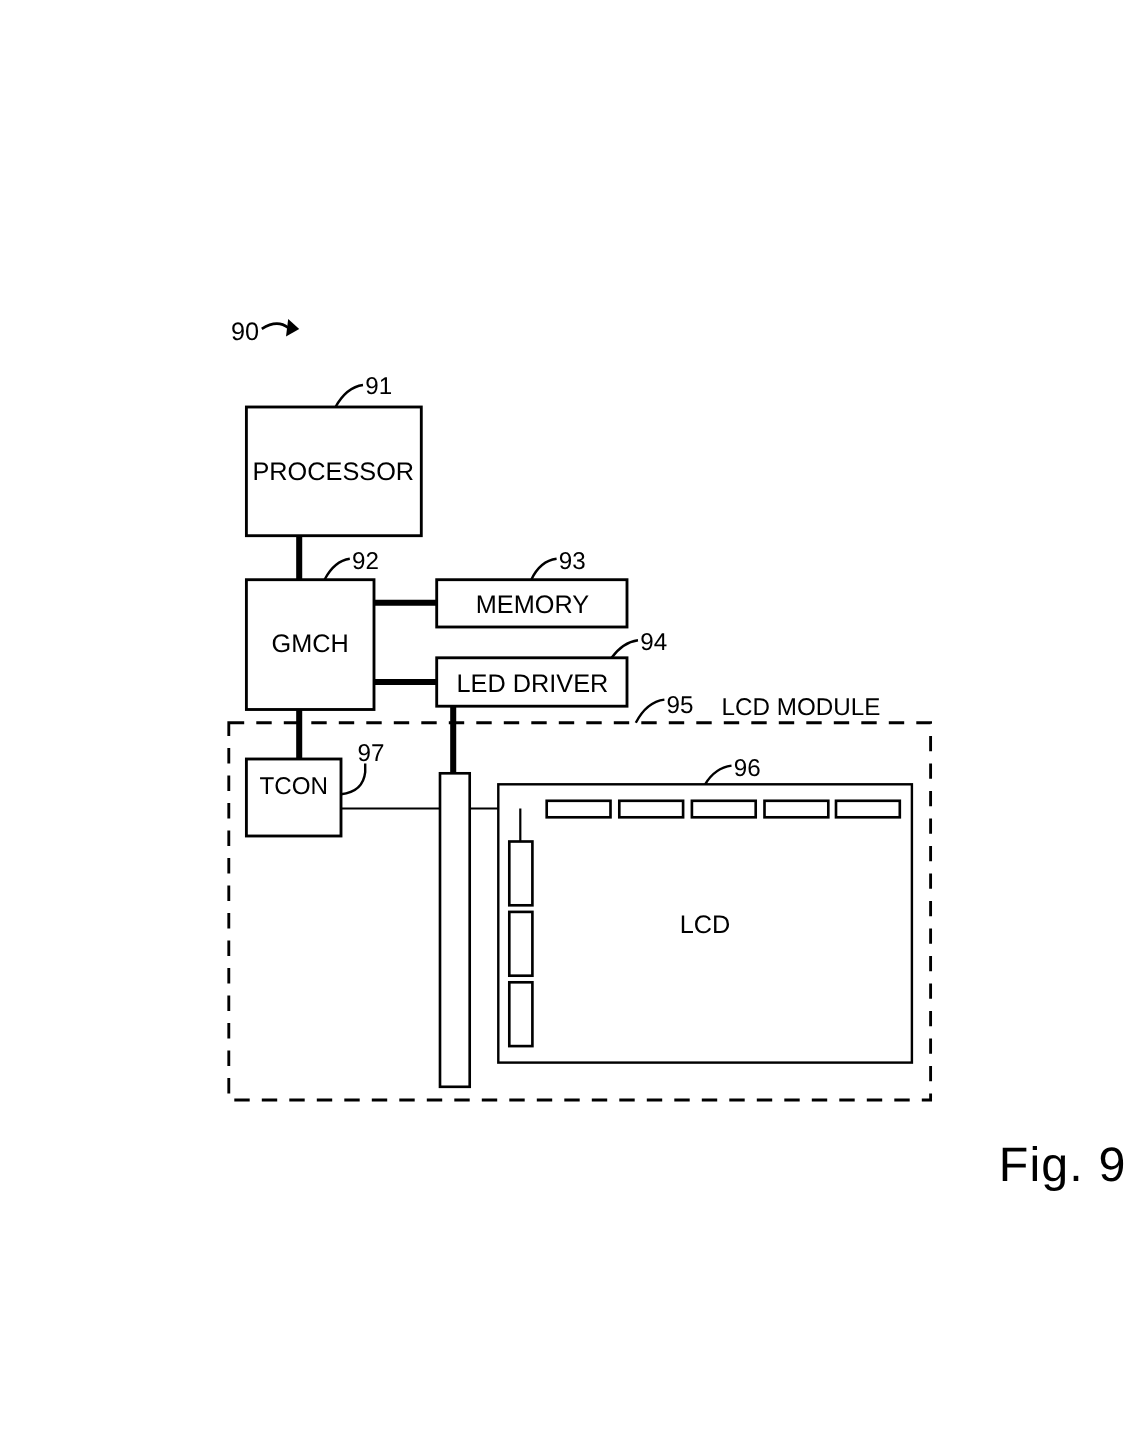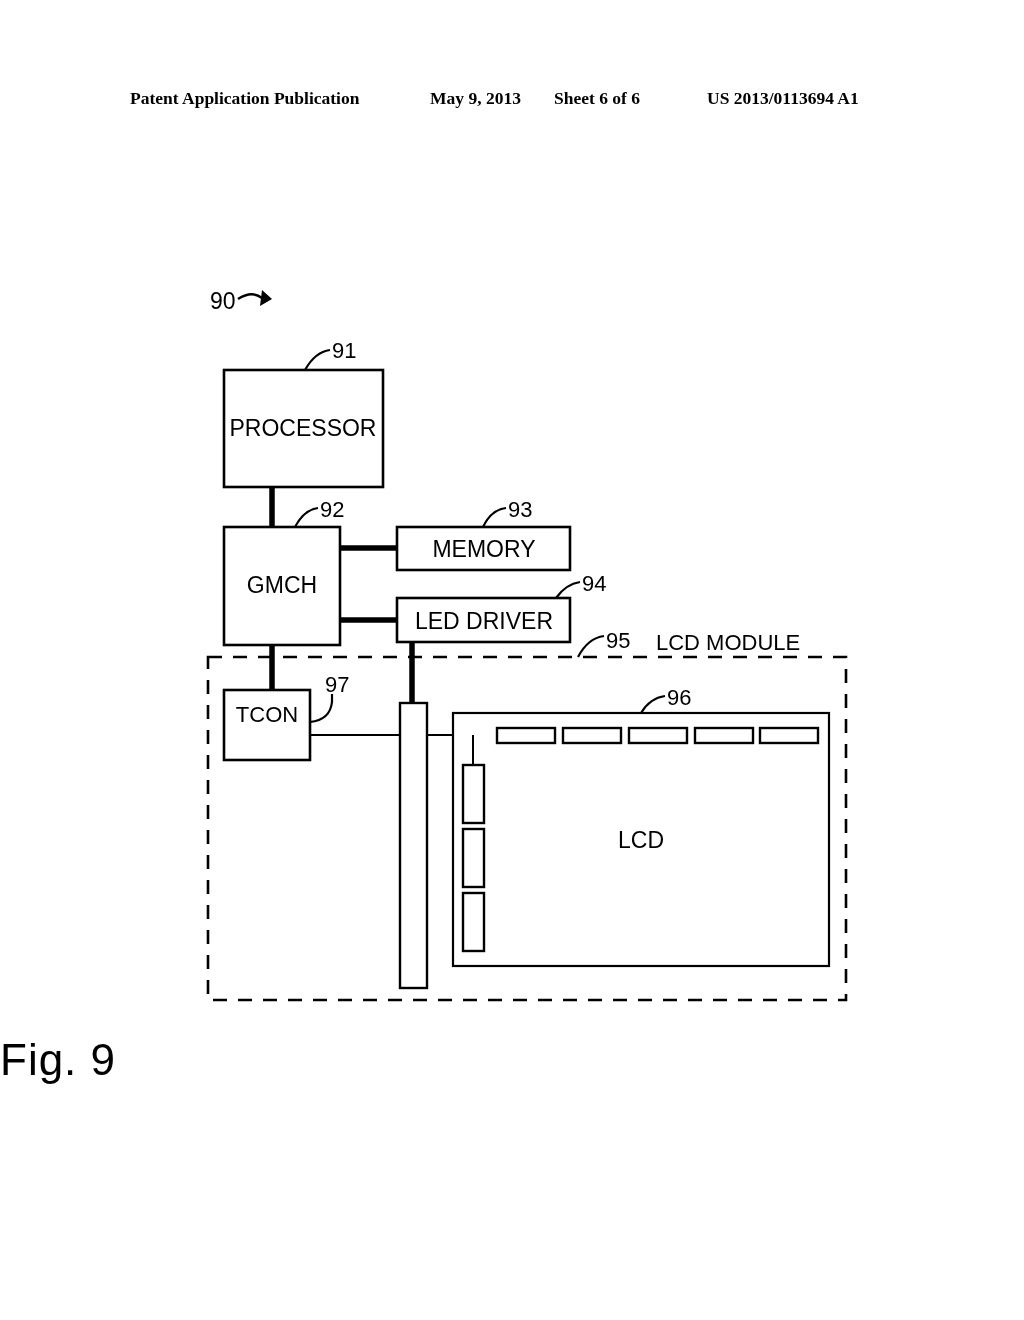--- a/index.html
+++ b/index.html
@@ -51,38 +51,32 @@
     position: absolute;
     top: 0; left: 0;
     width: 1024px;
     height: 1320px;
   }
   .fig-caption {
     position: absolute;
     left: 0;
     top: 1035px;
     width: 1024px;
-    text-align: left;
+    text-align: right;
     font-family: "Liberation Sans", sans-serif;
     font-size: 44px;
     color: #000;
     letter-spacing: 1px;
   }
 </style>
 </head>
 <body>
 
 <div id="page">
 
-  <div id="patent-header">
-    <span class="h-pub">Patent Application Publication</span>
-    <span class="h-date">May 9, 2013</span>
-    <span class="h-sheet">Sheet 6 of 6</span>
-    <span class="h-num">US 2013/0113694 A1</span>
-  </div>
 
   <svg id="figure-svg" viewBox="0 0 1024 1320">
 
     <text x="210" y="309" font-family="Liberation Sans, sans-serif" font-size="23" fill="#000">90</text>
     <path d="M 238 299 Q 252 290 262 298" stroke="#000" stroke-width="2.4" fill="none"></path>
     <polygon points="262,290 272,299 260,306" fill="#000"></polygon>
 
     <rect x="208" y="657" width="638" height="343" fill="none" stroke="#000" stroke-width="2.6" stroke-dasharray="14,11"></rect>
     <text x="656" y="650" font-family="Liberation Sans, sans-serif" font-size="22" fill="#000">LCD MODULE</text>
 

